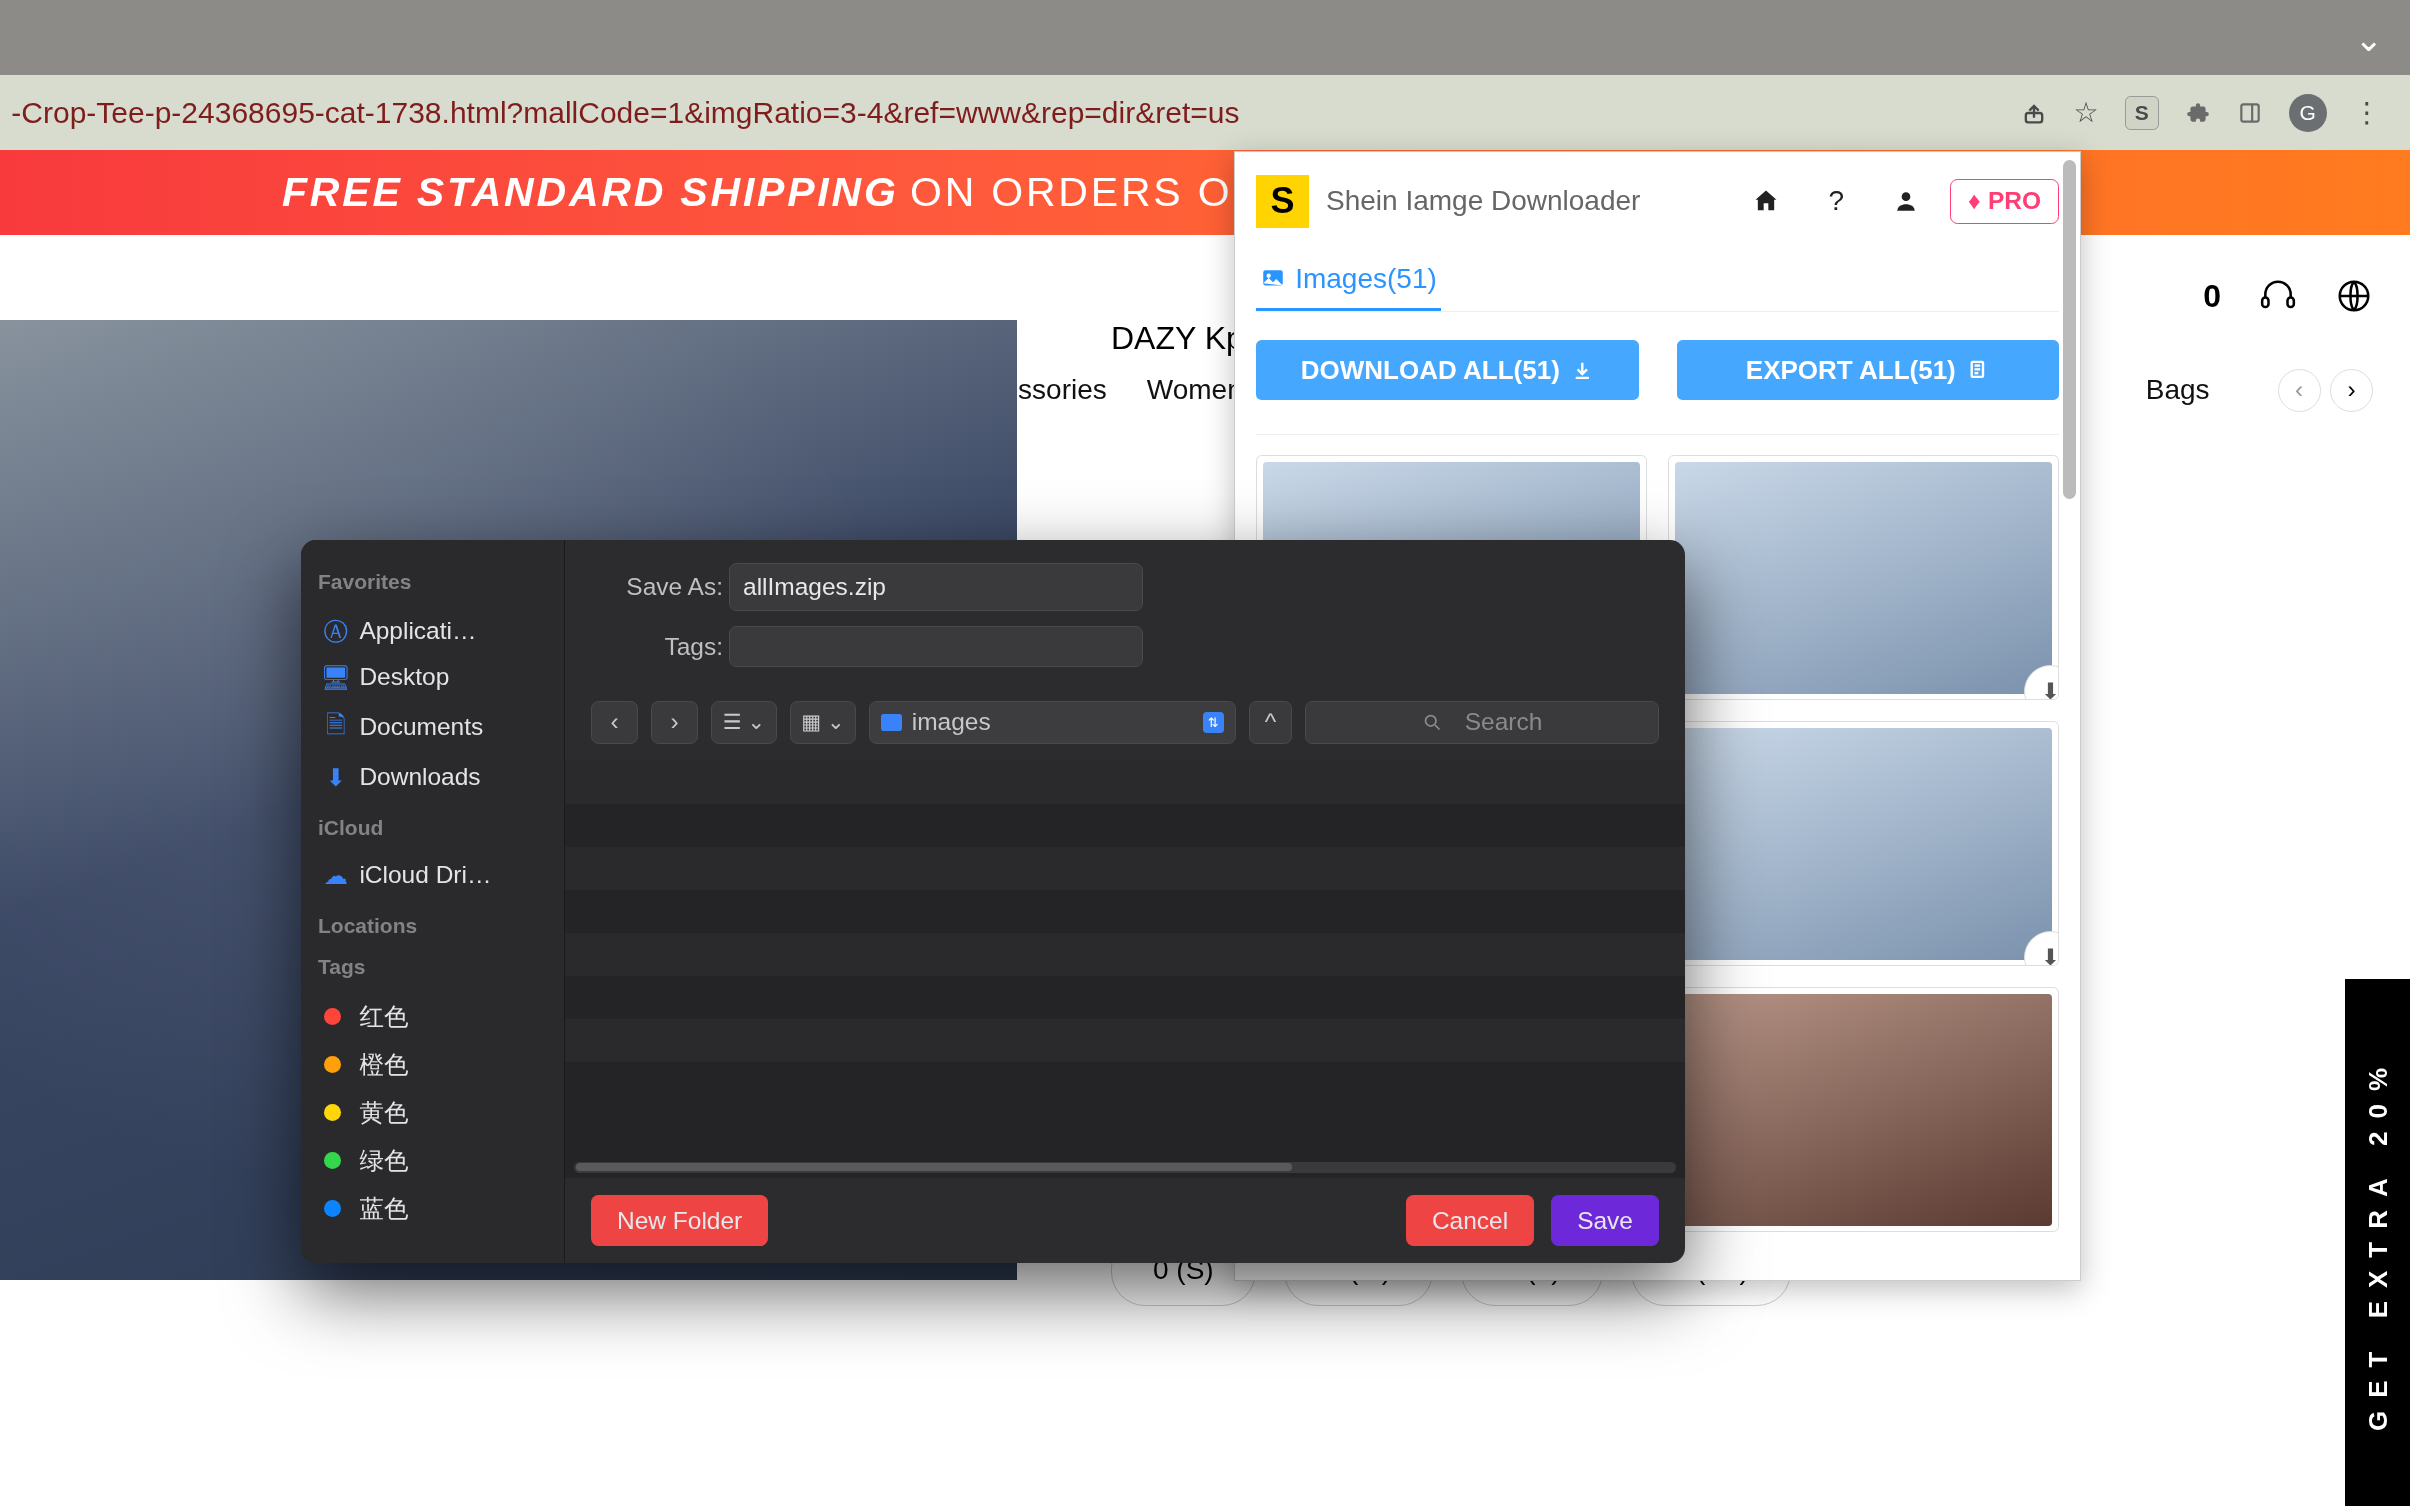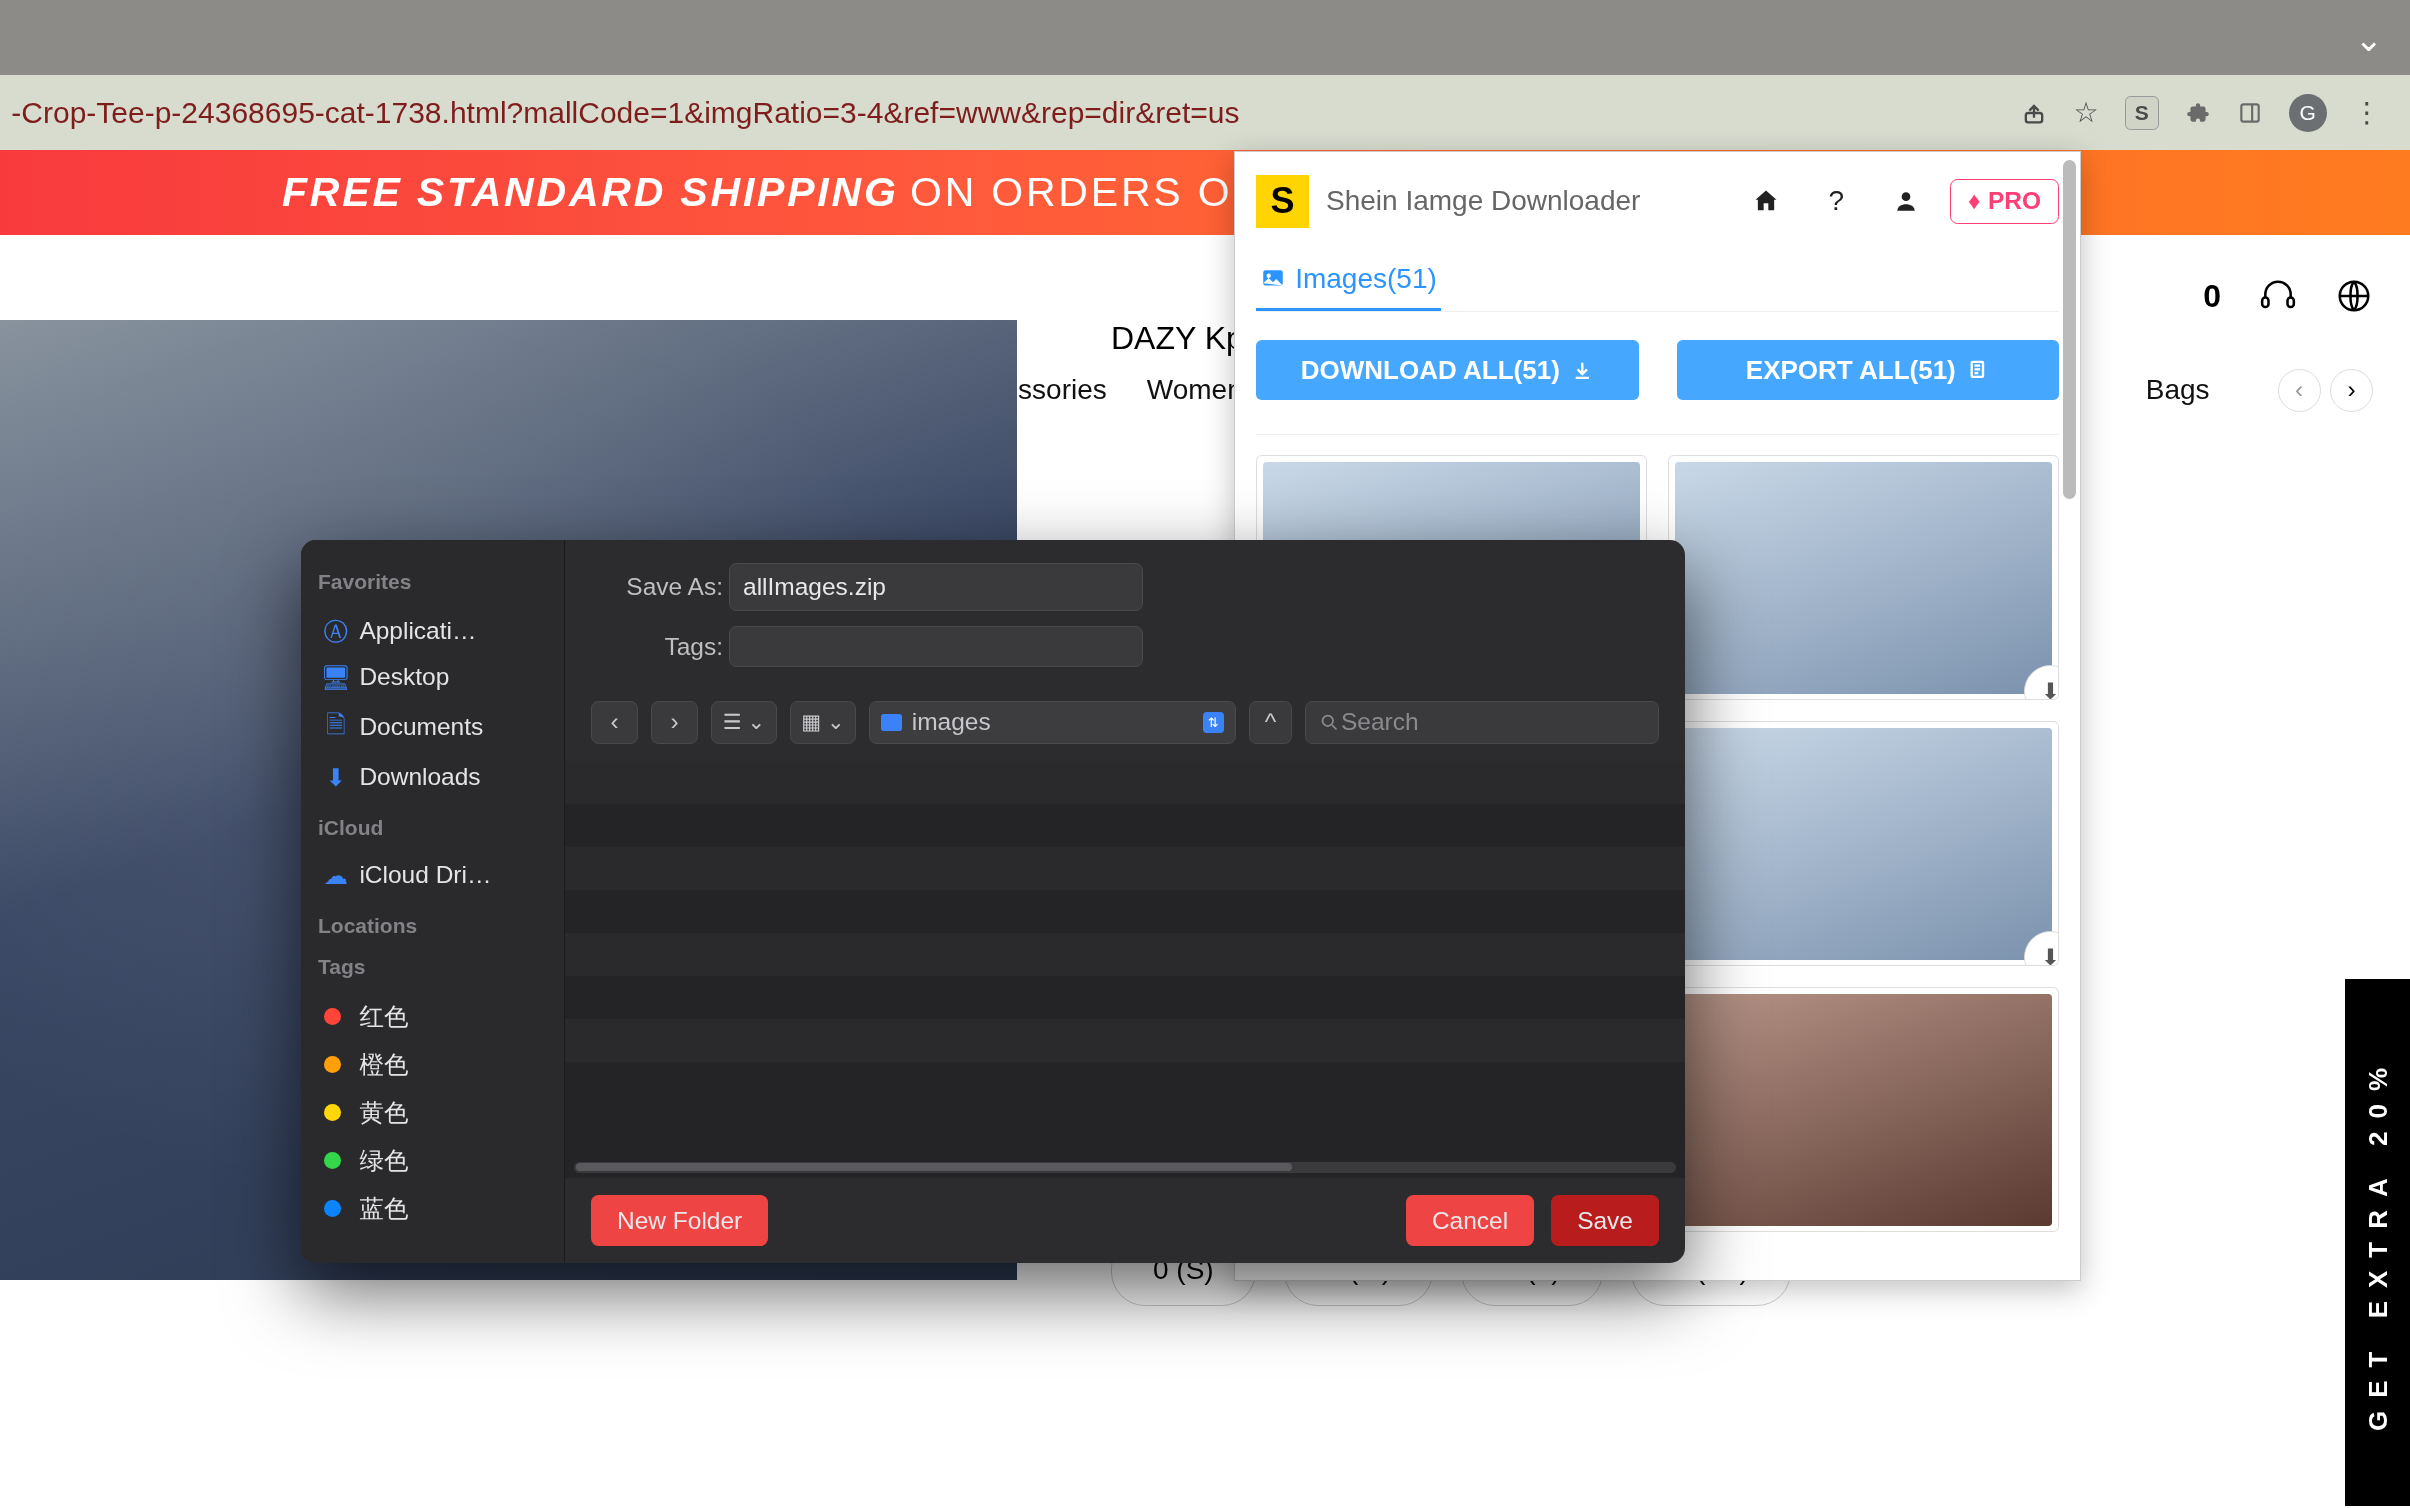--- a/index.html
+++ b/index.html
@@ -86,29 +86,29 @@
 .field input{flex:0 0 414px;background:#3a3a3c;border:0.9px solid #4a4a4c;border-radius:7.5px;padding:9.4px 13px;color:#e8e8ea;font-size:24.5px}
 .field .tags{flex:0 0 414px;height:41px;background:#3a3a3c;border:0.9px solid #4a4a4c;border-radius:7.5px}
 .toolbar{display:flex;align-items:center;gap:13px;padding:13px 26px}
 .tb{background:#3a3a3c;border:0.9px solid #4a4a4c;border-radius:7.5px;height:43px;display:flex;align-items:center;justify-content:center;color:#c8c8cc}
 .navbtn{width:47px}
 .view{width:66px;gap:5.6px;font-size:21px}
 .loc{flex:0 0 367px;justify-content:flex-start;padding:0 11.3px;gap:9.4px;background:#3d3d40}
 .loc .fld{width:21px;height:17px;background:#3a82f7;border-radius:2.8px}
 .loc .chev{margin-left:auto;width:21px;height:21px;background:#3a82f7;border-radius:3.8px;display:flex;align-items:center;justify-content:center;color:#fff;font-size:13px}
 .up{width:43px}
-.search{flex:1;justify-content:flex-start;padding:0 13px;gap:1px;color:#8a8a8e}
+.search{flex:1;justify-content:center;padding:0 13px;gap:22px;color:#8a8a8e}
 .filearea{flex:1;background:#242426;margin:3.8px 0 0;position:relative}
 .filearea .row{height:43px}
 .filearea .row:nth-child(odd){background:#2a2a2c}
 .hscroll{position:absolute;left:9.4px;right:9.4px;bottom:5.6px;height:11.3px;background:#3a3a3c;border-radius:5.6px}
 .hscroll .thumb{position:absolute;left:1.9px;top:1.9px;height:7.5px;width:716px;background:#5a5a5e;border-radius:3.8px;border:none}
 .dlg-bot{display:flex;align-items:center;padding:17px 26px;gap:17px}
 .btn{background:#ef4444;border-radius:7.5px;padding:11.3px 26px;color:#e8e8ea;font-size:24.5px}
-.btn.primary{background:#b91c1c}
+.btn.primary{background:#6d28d9}
 
 svg{display:block}
 </style>
 </head>
 <body>
 
 <div class="titlebar">
   <span class="titlebar-chevron">⌄</span>
 </div>
 

